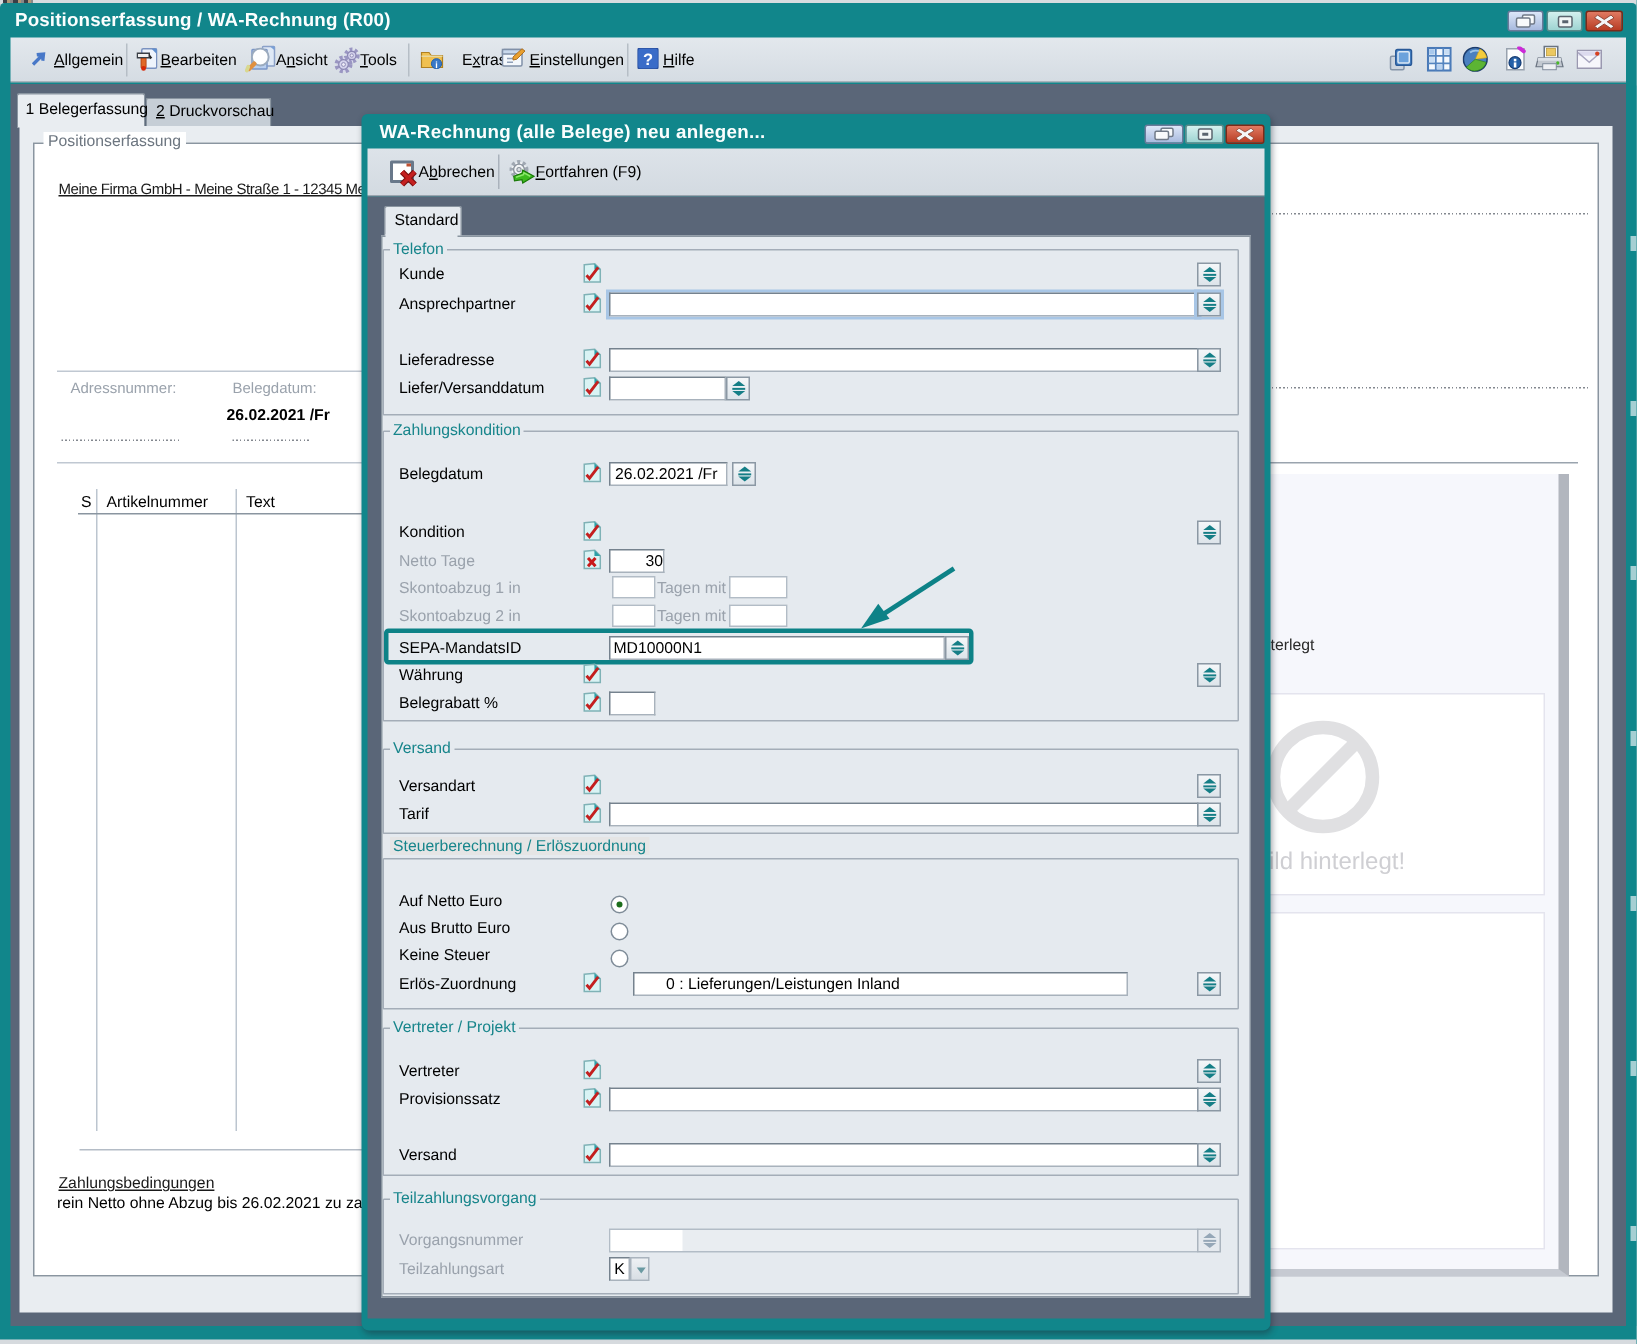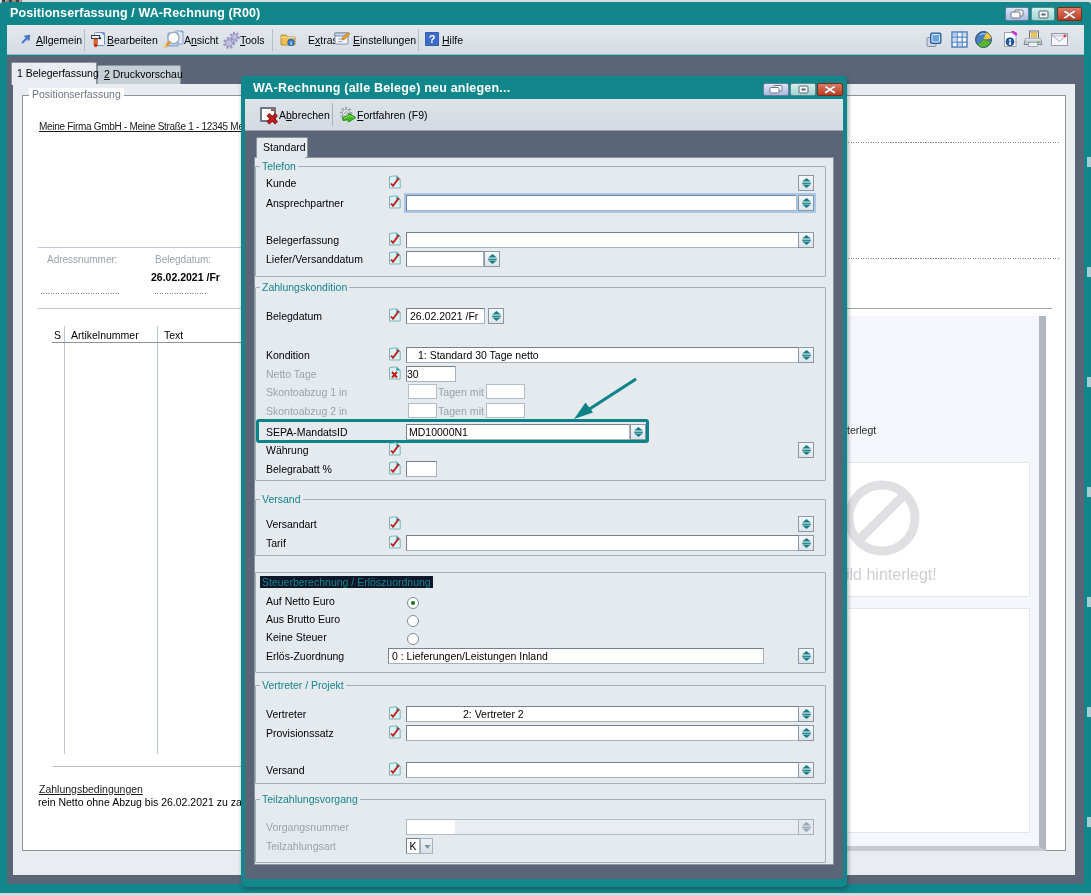--- a/index.html
+++ b/index.html
@@ -235,21 +235,21 @@
  <div class="abs" style="left:13px;top:81px;width:580px;height:708px;background:#e5eaef;border:1px solid #8a95a0"></div>
  <div class="abs" style="left:16px;top:80px;width:48px;height:3px;background:#e5eaef"></div>
 
  <div class="grp" style="left:14px;top:90px;width:571px;height:111px"></div>
  <div class="tlab" style="left:19px;top:84px;background:#e5eaef;padding:0 2px">Telefon</div>
  <div class="grp" style="left:14px;top:211px;width:571px;height:194px"></div>
  <div class="tlab" style="left:19px;top:205px;background:#e5eaef;padding:0 2px">Zahlungskondition</div>
  <div class="grp" style="left:14px;top:423px;width:571px;height:57px"></div>
  <div class="tlab" style="left:19px;top:417px;background:#e5eaef;padding:0 2px">Versand</div>
  <div class="grp" style="left:14px;top:496px;width:571px;height:101px"></div>
- <div class="tlab" style="left:19px;top:500px;background:#0f172a;padding:0 2px">Steuerberechnung / Erlöszuordnung</div>
+ <div class="tlab" style="left:19px;top:482px;background:#e5e5e5;padding:0 2px">Steuerberechnung / Erlöszuordnung</div>
  <div class="grp" style="left:14px;top:609px;width:571px;height:99px"></div>
  <div class="tlab" style="left:19px;top:603px;background:#e5eaef;padding:0 2px">Vertreter / Projekt</div>
  <div class="grp" style="left:14px;top:723px;width:571px;height:64px"></div>
  <div class="tlab" style="left:19px;top:717px;background:#e5eaef;padding:0 2px">Teilzahlungsvorgang</div>
 
  <div class="lab" style="left:25px;top:101px">Kunde</div>
  <div class="chk" style="left:147px;top:99px"><svg width="13" height="14">
           <path d="M1.5 1.5 L8.5 0.8 L12.2 4.5 L12.2 13 L1.5 13 Z" fill="#d9f3f4" stroke="#7fb2b6"></path>
           <path d="M8.3 0.8 L12.2 4.6 L8.3 4.6 Z" fill="#2aa0a8"></path>
           <path d="M3 8.5 L5 10.8 L10.8 3.2" fill="none" stroke="#c42020" stroke-width="1.9"></path>
@@ -270,21 +270,21 @@
         </svg></div>
  <div class="fld" style="left:165px;top:119px;width:393px;height:16px;box-shadow:0 0 0 2px #a8c6e6"></div>
  <div class="spin" style="left:557px;top:119px;height:16px;box-shadow:0 0 0 2px #a8c6e6">
         <svg width="11" height="12">
           <path d="M5.5 1 L9.8 4.4 L1.2 4.4 Z" fill="#157e86"></path>
           <rect x="1.2" y="5.6" width="8.6" height="1.3" fill="#157e86"></rect>
           <path d="M5.5 11 L1.2 7.6 L9.8 7.6 Z" fill="#157e86"></path>
         </svg>
       </div>
 
- <div class="lab" style="left:25px;top:158px">Belegerfassung</div>
+ <div class="lab" style="left:25px;top:158px">Lieferadresse</div>
  <div class="chk" style="left:147px;top:156px"><svg width="13" height="14">
           <path d="M1.5 1.5 L8.5 0.8 L12.2 4.5 L12.2 13 L1.5 13 Z" fill="#d9f3f4" stroke="#7fb2b6"></path>
           <path d="M8.3 0.8 L12.2 4.6 L8.3 4.6 Z" fill="#2aa0a8"></path>
           <path d="M3 8.5 L5 10.8 L10.8 3.2" fill="none" stroke="#c42020" stroke-width="1.9"></path>
         </svg></div>
  <div class="fld" style="left:165px;top:156px;width:393px;height:16px"></div>
  <div class="spin" style="left:557px;top:156px;height:16px">
         <svg width="11" height="12">
           <path d="M5.5 1 L9.8 4.4 L1.2 4.4 Z" fill="#157e86"></path>
           <rect x="1.2" y="5.6" width="8.6" height="1.3" fill="#157e86"></rect>
@@ -321,36 +321,35 @@
           <path d="M5.5 11 L1.2 7.6 L9.8 7.6 Z" fill="#157e86"></path>
         </svg>
       </div>
 
  <div class="lab" style="left:25px;top:273px">Kondition</div>
  <div class="chk" style="left:147px;top:271px"><svg width="13" height="14">
           <path d="M1.5 1.5 L8.5 0.8 L12.2 4.5 L12.2 13 L1.5 13 Z" fill="#d9f3f4" stroke="#7fb2b6"></path>
           <path d="M8.3 0.8 L12.2 4.6 L8.3 4.6 Z" fill="#2aa0a8"></path>
           <path d="M3 8.5 L5 10.8 L10.8 3.2" fill="none" stroke="#c42020" stroke-width="1.9"></path>
         </svg></div>
- <div class="fld" style="left:165px;top:271px;width:393px;height:16px;line-height:14px;padding-left:11px">1: Standard 30 Tage netto</div>
  <div class="spin" style="left:557px;top:271px;height:16px">
         <svg width="11" height="12">
           <path d="M5.5 1 L9.8 4.4 L1.2 4.4 Z" fill="#157e86"></path>
           <rect x="1.2" y="5.6" width="8.6" height="1.3" fill="#157e86"></rect>
           <path d="M5.5 11 L1.2 7.6 L9.8 7.6 Z" fill="#157e86"></path>
         </svg>
       </div>
 
  <div class="glab" style="left:25px;top:292px">Netto Tage</div>
  <div class="chk" style="left:147px;top:290px"><svg width="13" height="14">
           <path d="M1.5 1.5 L8.5 0.8 L12.2 4.5 L12.2 13 L1.5 13 Z" fill="#d9f3f4" stroke="#7fb2b6"></path>
           <path d="M8.3 0.8 L12.2 4.6 L8.3 4.6 Z" fill="#2aa0a8"></path>
           <path d="M4 6 L9 11.5 M9 6 L4 11.5" stroke="#c81a1a" stroke-width="2"></path>
         </svg></div>
- <div class="fld" style="left:165px;top:290px;width:50px;height:16px;line-height:14px;text-align:left">30</div>
+ <div class="fld" style="left:165px;top:290px;width:37px;height:16px;line-height:14px;text-align:right">30</div>
 
  <div class="glab" style="left:25px;top:310px">Skontoabzug 1 in</div>
  <div class="fld" style="left:167px;top:308px;width:29px;height:15px;border-color:#b2bcc6"></div>
  <div class="glab" style="left:197px;top:310px;font-size:10.6px">Tagen mit</div>
  <div class="fld" style="left:245px;top:308px;width:39px;height:15px;border-color:#b2bcc6"></div>
 
  <div class="glab" style="left:25px;top:329px">Skontoabzug 2 in</div>
  <div class="fld" style="left:167px;top:327px;width:29px;height:15px;border-color:#b2bcc6"></div>
  <div class="glab" style="left:197px;top:329px;font-size:10.6px">Tagen mit</div>
  <div class="fld" style="left:245px;top:327px;width:39px;height:15px;border-color:#b2bcc6"></div>
@@ -428,36 +427,35 @@
  <div class="abs" style="left:166px;top:539px;width:12px;height:12px;border-radius:50%;background:#fff;border:1px solid #7f8c98"></div>
  <div class="lab" style="left:25px;top:555px">Keine Steuer</div>
  <div class="abs" style="left:166px;top:557px;width:12px;height:12px;border-radius:50%;background:#fff;border:1px solid #7f8c98"></div>
 
  <div class="lab" style="left:25px;top:574px">Erlös-Zuordnung</div>
  <div class="chk" style="left:147px;top:572px"><svg width="13" height="14">
           <path d="M1.5 1.5 L8.5 0.8 L12.2 4.5 L12.2 13 L1.5 13 Z" fill="#d9f3f4" stroke="#7fb2b6"></path>
           <path d="M8.3 0.8 L12.2 4.6 L8.3 4.6 Z" fill="#2aa0a8"></path>
           <path d="M3 8.5 L5 10.8 L10.8 3.2" fill="none" stroke="#c42020" stroke-width="1.9"></path>
         </svg></div>
- <div class="fld" style="left:147px;top:572px;width:376px;height:16px;line-height:14px;padding-left:3px">0 : Lieferungen/Leistungen Inland</div>
+ <div class="fld" style="left:181px;top:572px;width:330px;height:16px;line-height:14px;padding-left:21px">0 : Lieferungen/Leistungen Inland</div>
  <div class="spin" style="left:557px;top:572px;height:16px">
         <svg width="11" height="12">
           <path d="M5.5 1 L9.8 4.4 L1.2 4.4 Z" fill="#157e86"></path>
           <rect x="1.2" y="5.6" width="8.6" height="1.3" fill="#157e86"></rect>
           <path d="M5.5 11 L1.2 7.6 L9.8 7.6 Z" fill="#157e86"></path>
         </svg>
       </div>
 
  <div class="lab" style="left:25px;top:632px">Vertreter</div>
  <div class="chk" style="left:147px;top:630px"><svg width="13" height="14">
           <path d="M1.5 1.5 L8.5 0.8 L12.2 4.5 L12.2 13 L1.5 13 Z" fill="#d9f3f4" stroke="#7fb2b6"></path>
           <path d="M8.3 0.8 L12.2 4.6 L8.3 4.6 Z" fill="#2aa0a8"></path>
           <path d="M3 8.5 L5 10.8 L10.8 3.2" fill="none" stroke="#c42020" stroke-width="1.9"></path>
         </svg></div>
- <div class="fld" style="left:165px;top:630px;width:393px;height:16px;line-height:14px;padding-left:56px">2: Vertreter 2</div>
  <div class="spin" style="left:557px;top:630px;height:16px">
         <svg width="11" height="12">
           <path d="M5.5 1 L9.8 4.4 L1.2 4.4 Z" fill="#157e86"></path>
           <rect x="1.2" y="5.6" width="8.6" height="1.3" fill="#157e86"></rect>
           <path d="M5.5 11 L1.2 7.6 L9.8 7.6 Z" fill="#157e86"></path>
         </svg>
       </div>
 
  <div class="lab" style="left:25px;top:651px">Provisionssatz</div>
  <div class="chk" style="left:147px;top:649px"><svg width="13" height="14">

